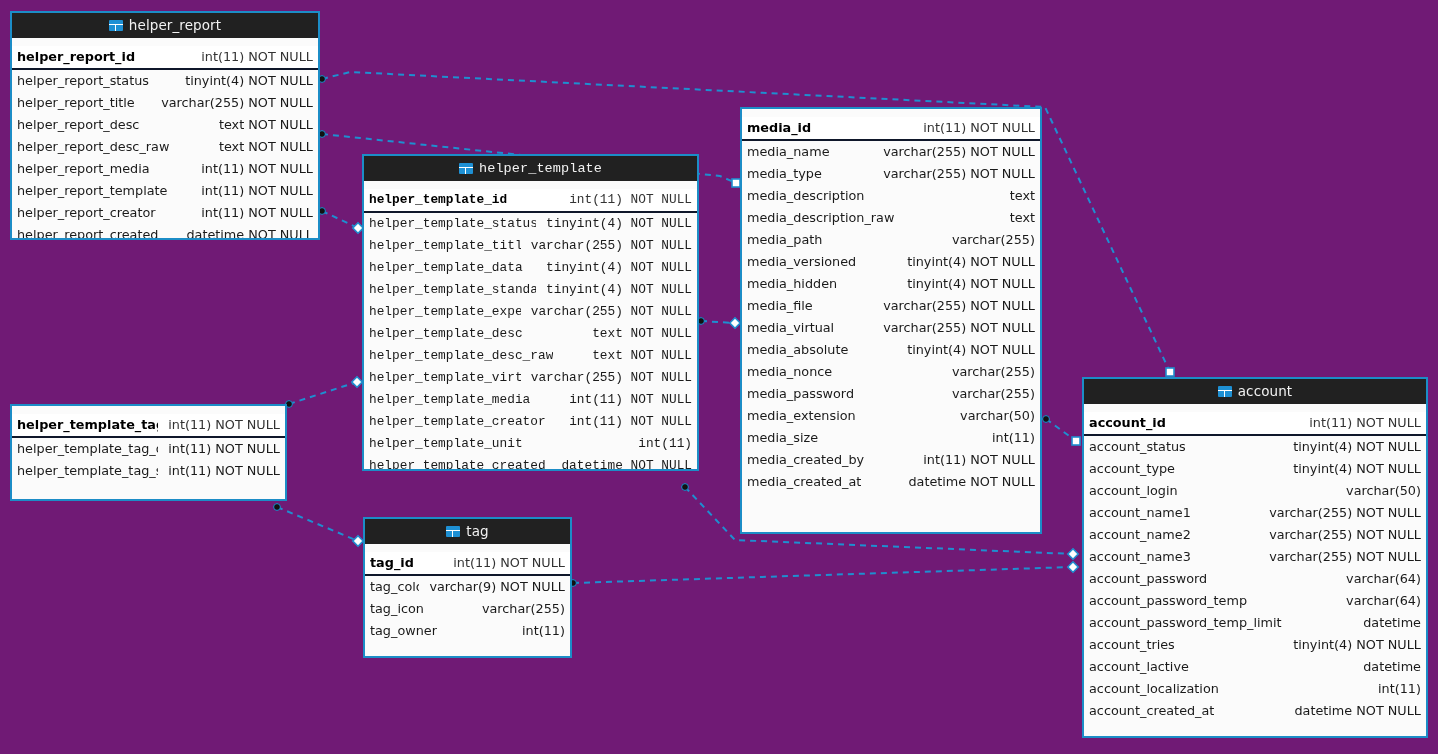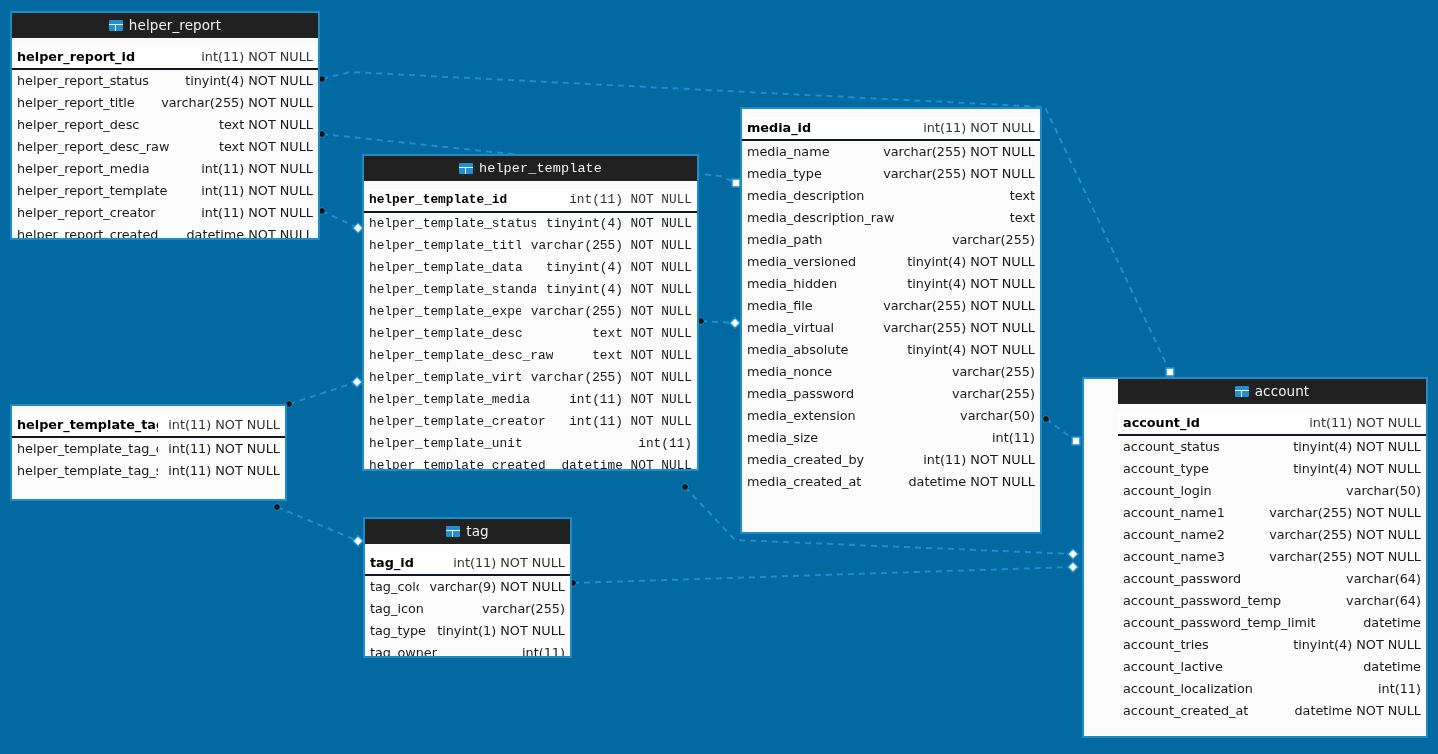--- a/index.html
+++ b/index.html
@@ -10,21 +10,21 @@
   }
   body {
     font-family: "DejaVu Sans", "Liberation Sans", sans-serif;
     -webkit-font-smoothing: antialiased;
   }
   #canvas {
     position: relative;
     width: 1438px;
     height: 754px;
     overflow: hidden;
-    background: #0369a1;
+    background: #701a75;
   }
   #edges {
     position: absolute;
     left: 0;
     top: 0;
     width: 1438px;
     height: 754px;
     pointer-events: none;
   }
   .entity {
@@ -361,21 +361,21 @@
           <div class="row">
             <span class="col-name">media_created_by</span>
             <span class="col-type">int(11) NOT NULL</span>
           </div>
           <div class="row">
             <span class="col-name">media_created_at</span>
             <span class="col-type">datetime NOT NULL</span>
           </div>
         </div>
       </div>
-      <div class="entity" style="left: 1082px; top: 377px; width: 346px; height: 361px; padding-left: 34px;">
+      <div class="entity" style="left: 1082px; top: 377px; width: 346px; height: 361px;">
         <div class="entity-header">
           <span class="table-icon"></span>
           <span>account</span>
         </div>
         <div class="pk-section">
           <div class="row">
             <span class="col-name">account_id</span>
             <span class="col-type">int(11) NOT NULL</span>
           </div>
         </div>
@@ -466,23 +466,19 @@
         <div class="fields-section">
           <div class="row">
             <span class="col-name">tag_color</span>
             <span class="col-type">varchar(9) NOT NULL</span>
           </div>
           <div class="row">
             <span class="col-name">tag_icon</span>
             <span class="col-type">varchar(255)</span>
           </div>
           <div class="row">
-            <span class="col-name">tag_type</span>
-            <span class="col-type">tinyint(1) NOT NULL</span>
-          </div>
-          <div class="row">
             <span class="col-name">tag_owner</span>
             <span class="col-type">int(11)</span>
           </div>
         </div>
       </div>
     </div>
 </div>
 
 </body></html>

